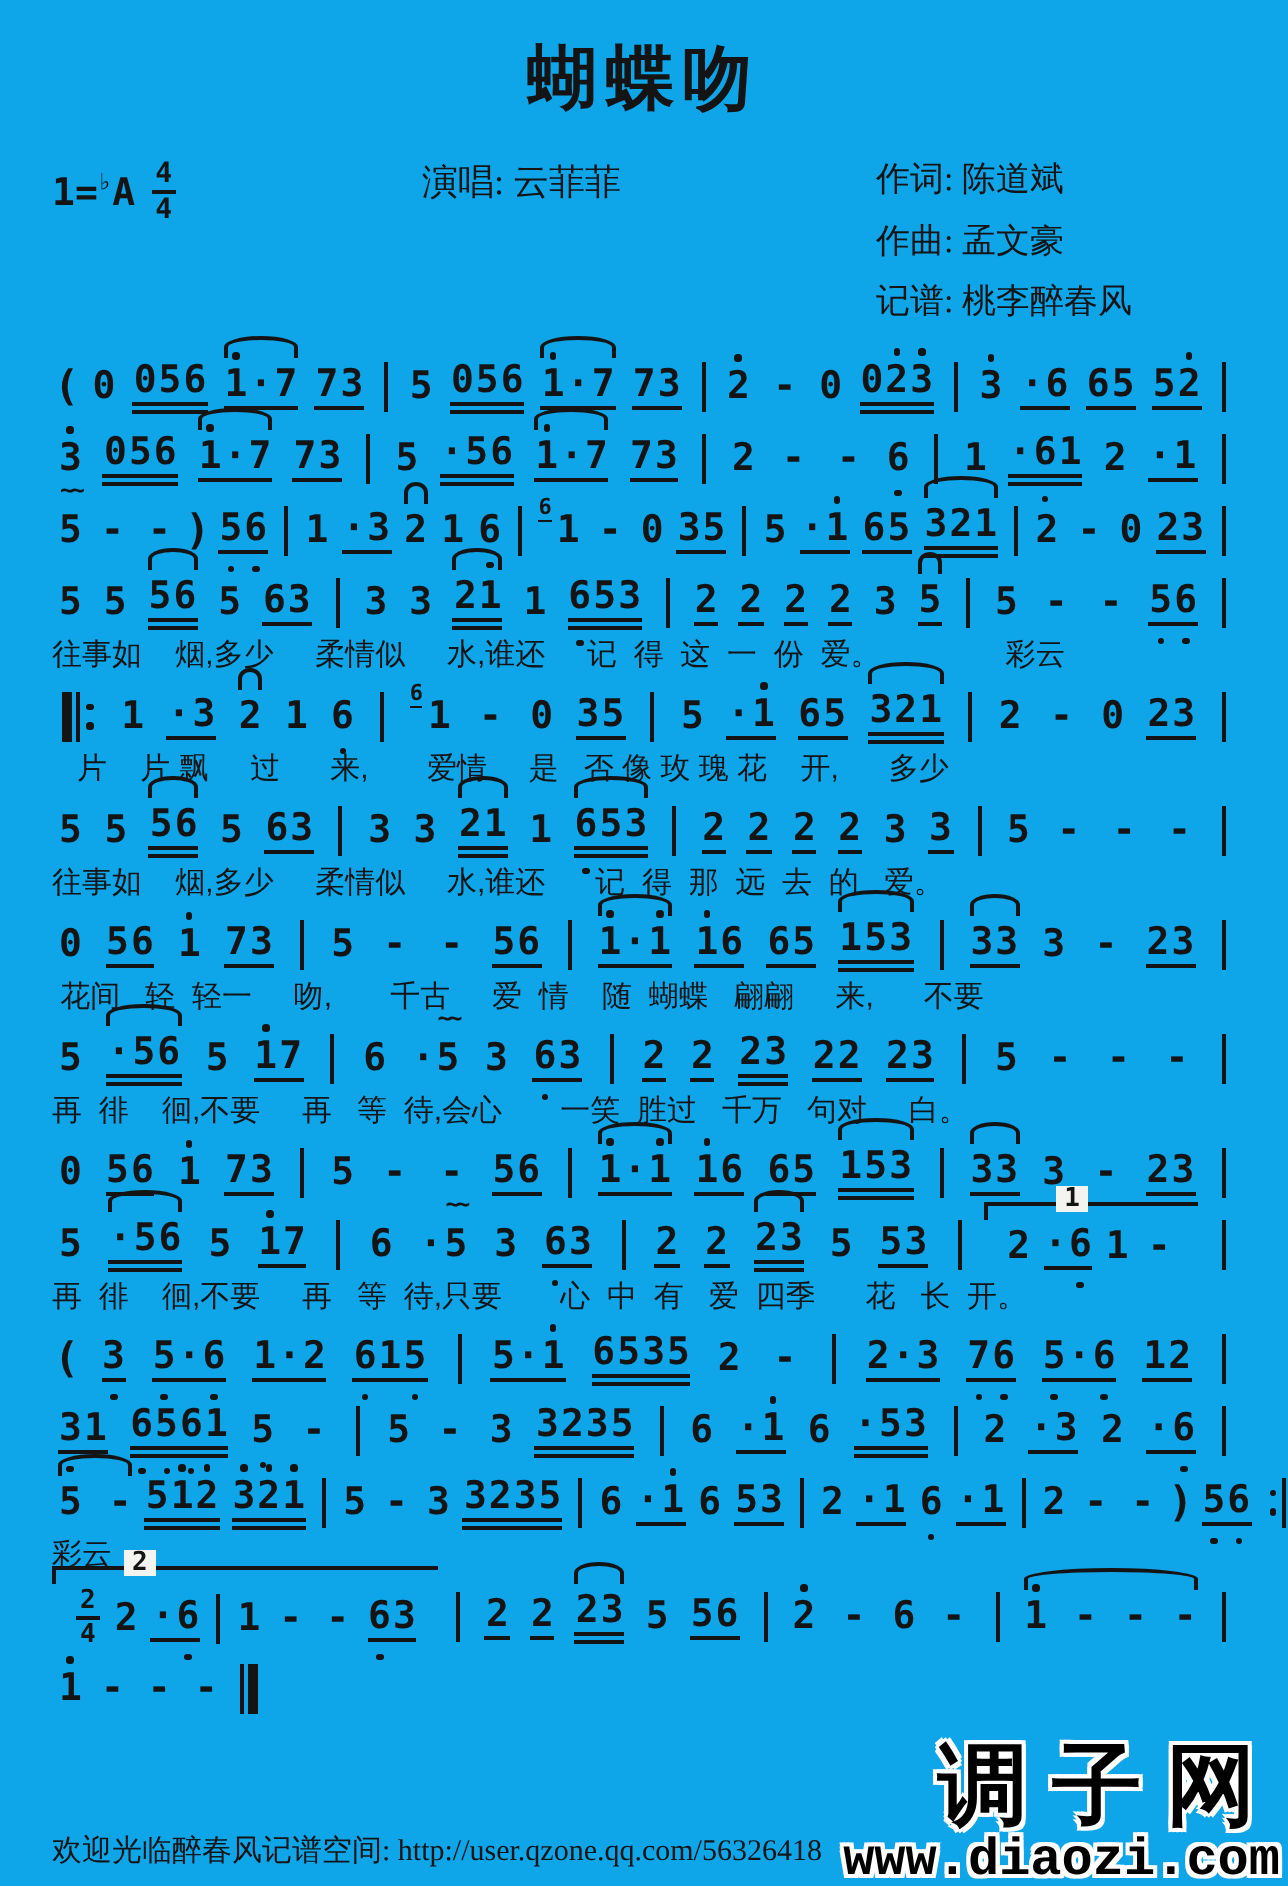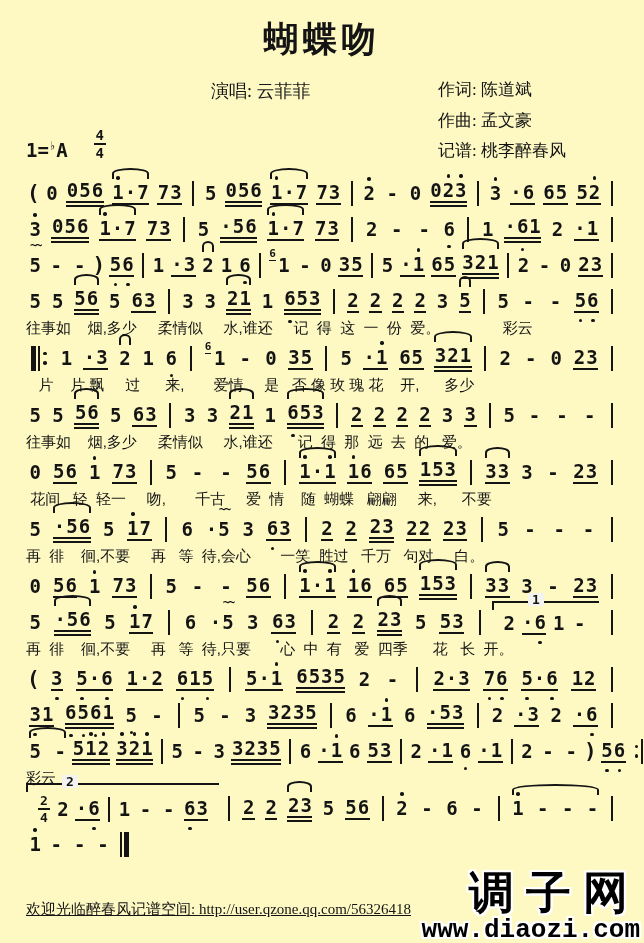--- a/index.html
+++ b/index.html
@@ -1,22 +1,22 @@
 <!DOCTYPE html>
 <html><head>
 <meta charset="utf-8">
 <style>
   html,body{margin:0;padding:0;background:#9a9a9a;}
-  .page{position:relative;width:644px;height:943px;margin:0 auto;background:#fef9c3;
+  .page{position:relative;width:644px;height:943px;margin:0 auto;background:#0ea5e9;
         box-sizing:border-box;padding:12px 26px 0 26px;color:#141414;overflow:hidden;}
   
   .title{text-align:center;font:bold 35px "Liberation Sans",sans-serif;letter-spacing:4px;margin:4px 0 12px;}
   .meta{display:flex;align-items:flex-start;margin-bottom:10px;}
-  .keytime{display:flex;align-items:flex-end;gap:26px;width:185px;
-           font:bold 19px "DejaVu Sans Mono",monospace;padding-top:4px;margin-top:48px;}
+  .keytime{display:flex;align-items:center;gap:8px;width:185px;
+           font:bold 19px "DejaVu Sans Mono",monospace;padding-top:4px;}
   .flat{font-size:12px;vertical-align:super;}
   .timesig{display:inline-flex;flex-direction:column;align-items:center;line-height:1.05;
            font:bold 14px "DejaVu Sans Mono",monospace;}
   .timesig .tt{border-bottom:2px solid #141414;padding:0 2px;}
   .timesig .tb{padding:0 2px;}
   .singer{flex:1;font:18px "Liberation Serif",serif;padding-top:4px;}
   .credits{width:180px;font:17px "Liberation Serif",serif;line-height:1.8;}
   
   .system{margin-bottom:3px;}
   .music{display:flex;align-items:center;height:33px;font:bold 19px "DejaVu Sans Mono",monospace;}
@@ -47,21 +47,21 @@
   .bl.thick{width:5px;}
   .bdots{display:inline-flex;flex-direction:column;gap:6px;margin:0 1px;}
   .bd{display:inline-block;width:3.5px;height:3.5px;border-radius:50%;background:#141414;}
   .timesig.inline{margin:0 4px;font-size:13px;}
   .volta{display:inline-flex;align-items:center;position:relative;
       border-top:2px solid #141414;padding:8px 8px 0 8px;margin-top:-8px;}
   .volta::before{content:"";position:absolute;left:0;top:-2px;width:2px;height:9px;background:#141414;}
   .vlabel{position:absolute;top:-10px;left:36px;background:#f3f3f0;padding:0 4px;
       font:bold 13px "DejaVu Sans Mono",monospace;line-height:1;}
   
-  .footer{position:absolute;left:26px;bottom:24px;font:15px "Liberation Serif",serif;white-space:pre;text-decoration:underline;}
+  .footer{position:absolute;left:26px;bottom:8px;font:15px "Liberation Serif",serif;white-space:pre;}
   .watermark{position:absolute;right:4px;bottom:0px;text-align:right;color:#000;
       font-family:Liberation Mono, monospace;font-weight:bold;line-height:0.95;
       text-shadow:-2px 0 #fff,2px 0 #fff,0 -2px #fff,0 2px #fff,-2px -2px #fff,2px 2px #fff,-2px 2px #fff,2px -2px #fff;}
   .wm-name{font-size:45px;letter-spacing:12px;}
   .wm-url{font-size:26px;letter-spacing:0px;}
 </style>
 </head>
 <body>
 
 <div class="page">

